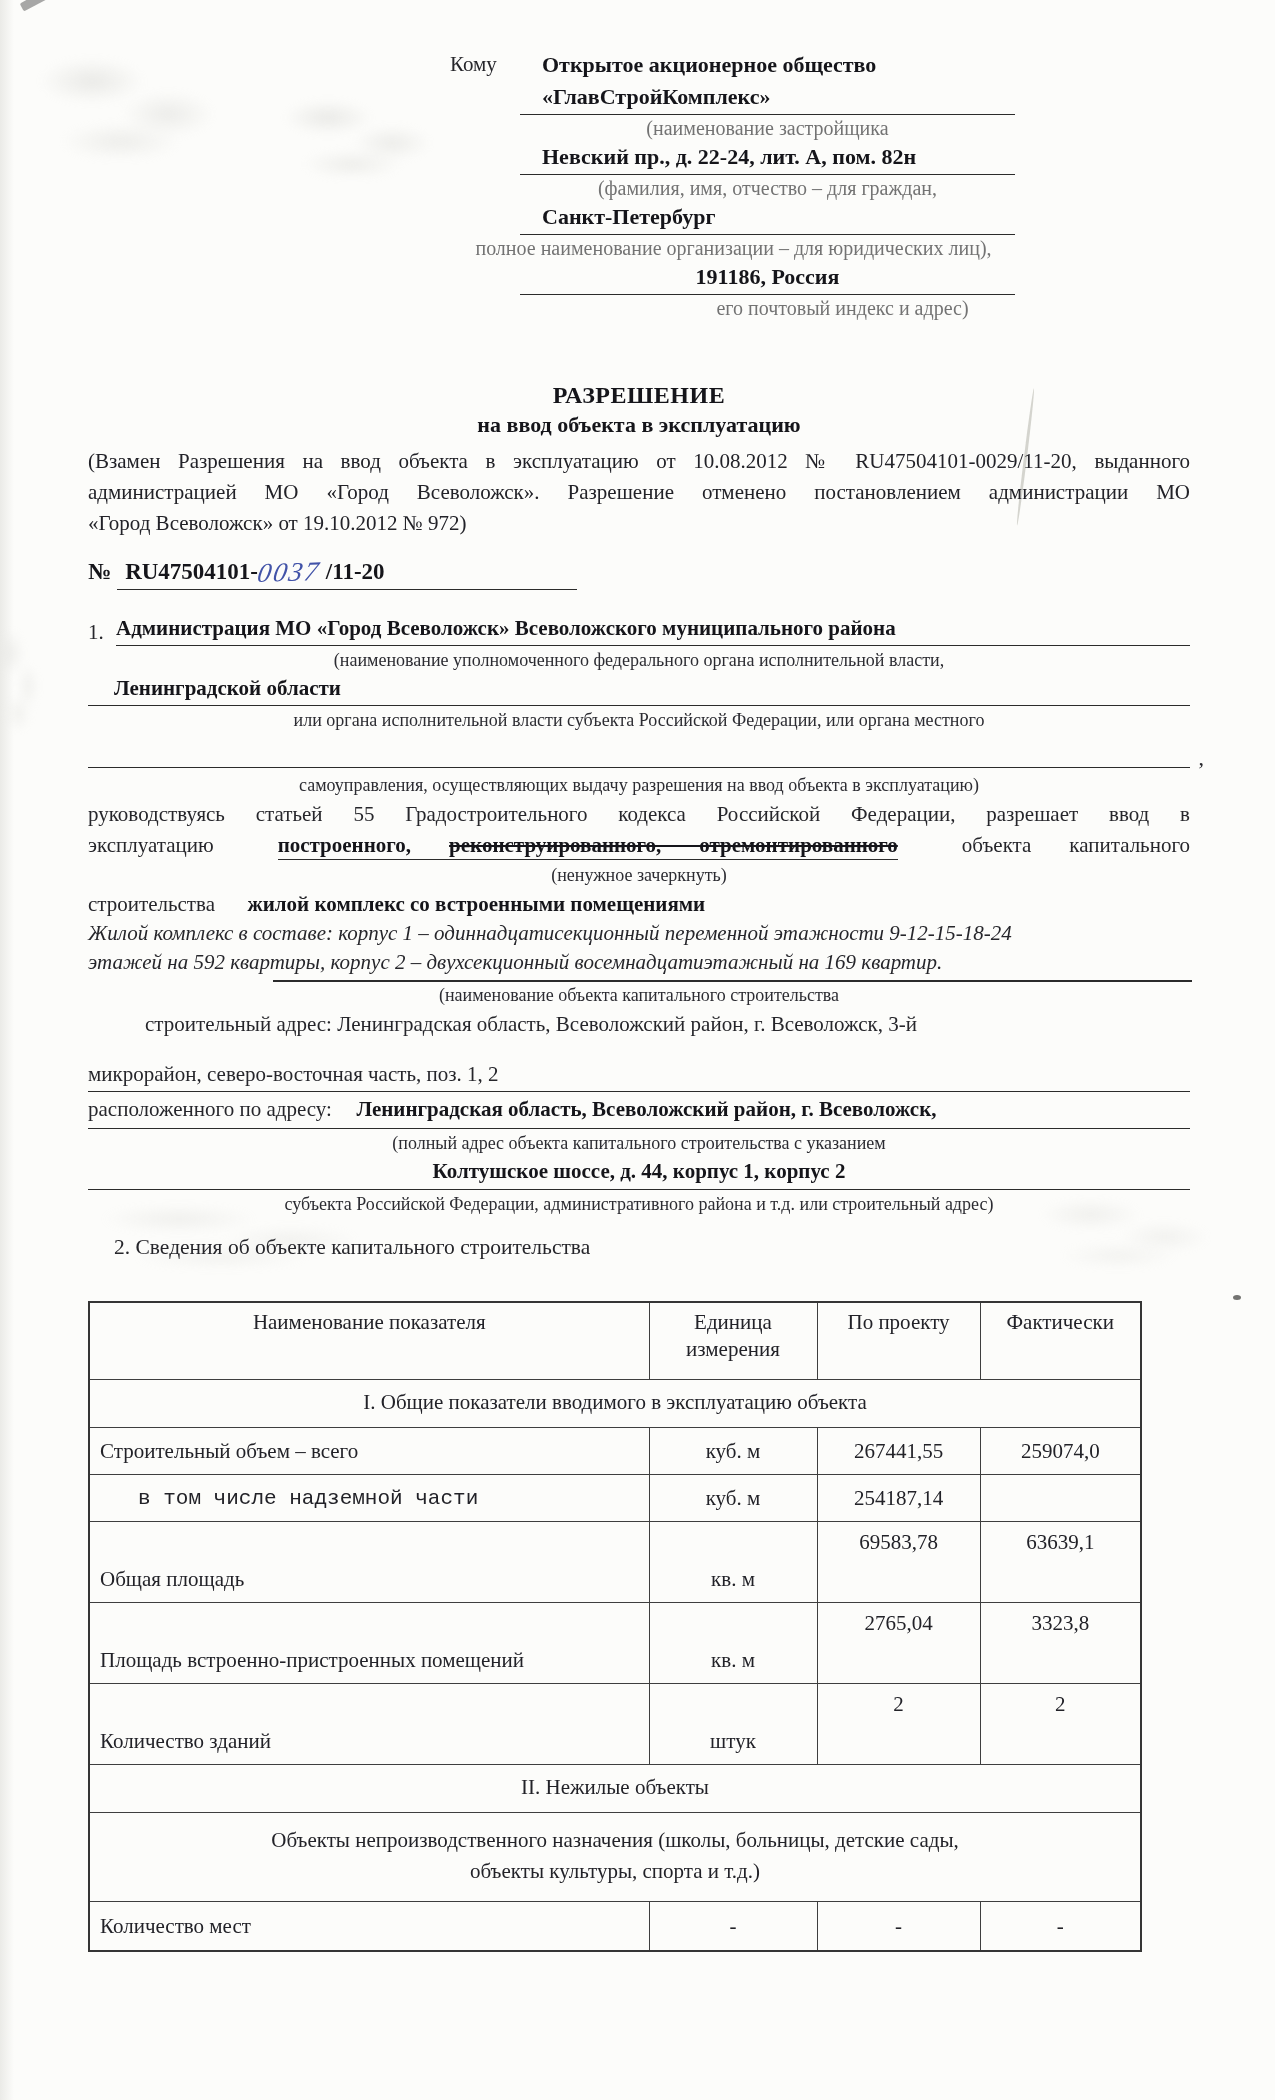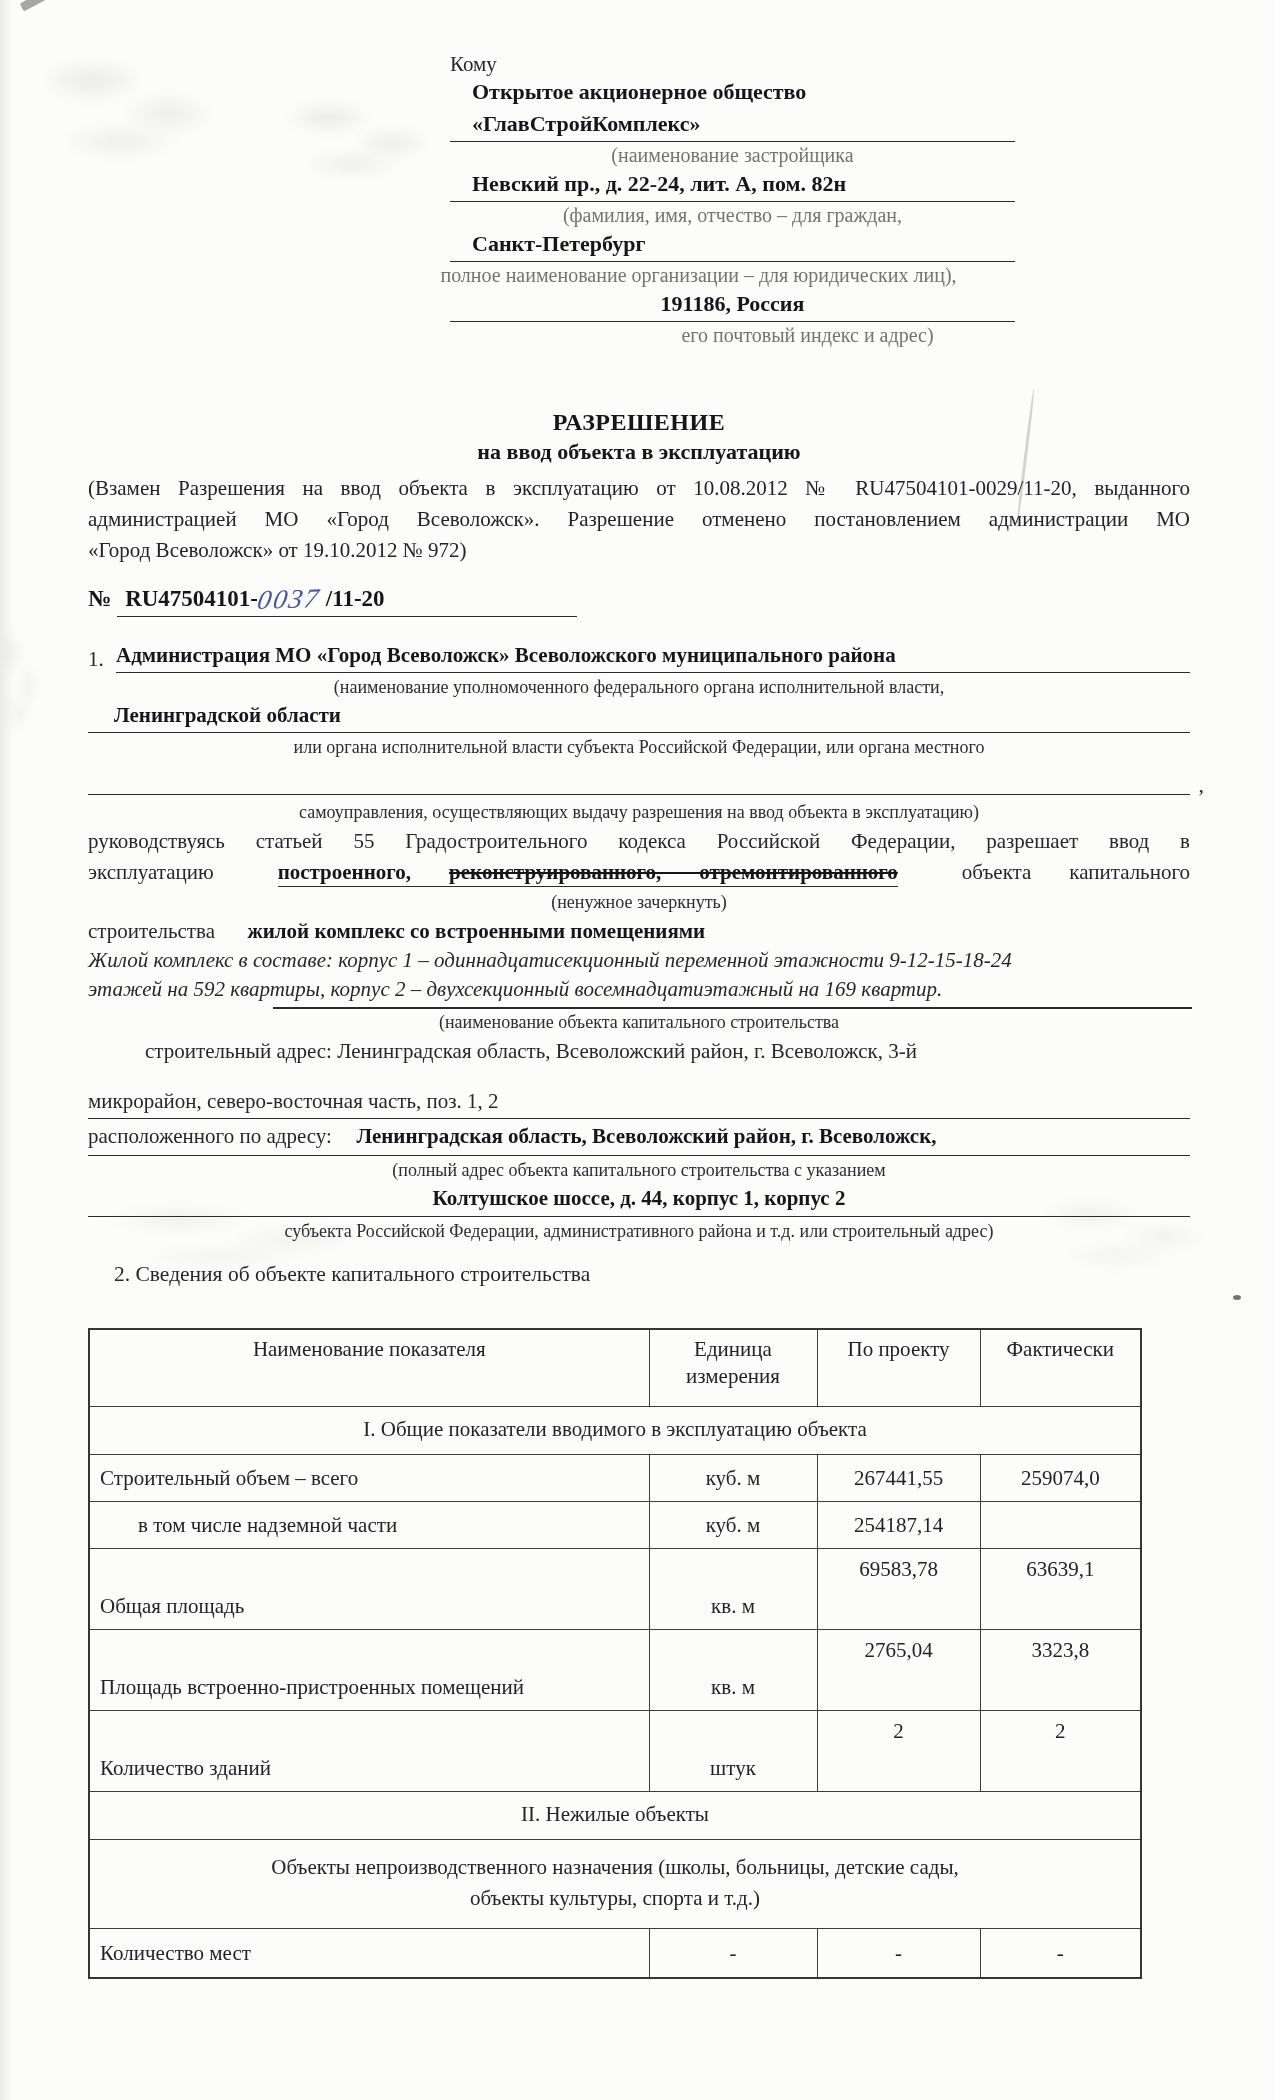--- a/index.html
+++ b/index.html
@@ -24,21 +24,21 @@
       radial-gradient(ellipse 45% 25% at 45% 85%, #dcdcd8 0%, rgba(220,220,216,0) 70%);
   }
   .corner-tick { left:20px; top:-4px; width:30px; height:9px; background:#8b8b89;
     transform:rotate(-28deg); border-radius:2px; opacity:.75; }
   .crease { left:1024px; top:388px; width:3px; height:138px; background:#cfcfc9;
     border-radius:50%; transform:rotate(7deg); opacity:.9; }
   .dot { left:1233px; top:1295px; width:8px; height:5px; background:#5a5a58; border-radius:50%; opacity:.85; }
 
   
   .recipient { margin-left:362px; padding-top:50px; width:565px; }
-  .rec-row { display:flex;flex-direction:column; }
+  .rec-row { display:flex; }
   .rec-label { width:70px; font-size:21px; padding-top:2px; }
   .rec-lines { flex:1; }
   .r-bold { font-weight:bold; font-size:22px; line-height:30px; padding:0 0 2px 22px; color:#15151a; }
   .r-ul { border-bottom:1.6px solid #2b2b2b; }
   .r-cap { font-size:20px; line-height:22px; text-align:center; margin:2px 0 3px; color:#737373; }
   .r-cap-wide { margin-left:-68px;text-align:center; }
   .r-cap-right { margin-left:150px; }
   .r-center { text-align:center; padding-left:0; }
 
   
@@ -90,21 +90,21 @@
   table.spec td, table.spec th { border:1.4px solid #3e3e3e; font-weight:normal; background:transparent; }
   table.spec { border:2px solid #353535; }
   th.hdr { text-align:center; vertical-align:top; padding:6px 8px 8px; height:62px; line-height:27px; }
   td.sec { text-align:center; padding:10px 6px 12px; }
   td.name { padding:6px 8px 6px 10px; text-align:left; }
   td.unit, td.num { text-align:center; padding:6px 4px; }
   tr.h42 td { height:34px; }
   tr.tall td { height:64px; }
   tr.tall td.name, tr.tall td.unit { vertical-align:bottom; padding-bottom:10px; }
   tr.tall td.num { vertical-align:top; padding-top:8px; }
-  td.name-ind { padding-left:48px; }
+  td.name-ind { padding-left:48px;font-family:Liberation Mono, monospace; }
   tr.places td { height:36px; vertical-align:middle; }
   td.sec2lines { line-height:31px; padding:12px 40px 14px; }
 </style>
 </head>
 <body>
 
 <div class="page">
 
   <div class="artifact corner-tick"></div>
   <div class="artifact smudge" style="left:35px; top:48px; width:190px; height:110px;"></div>

